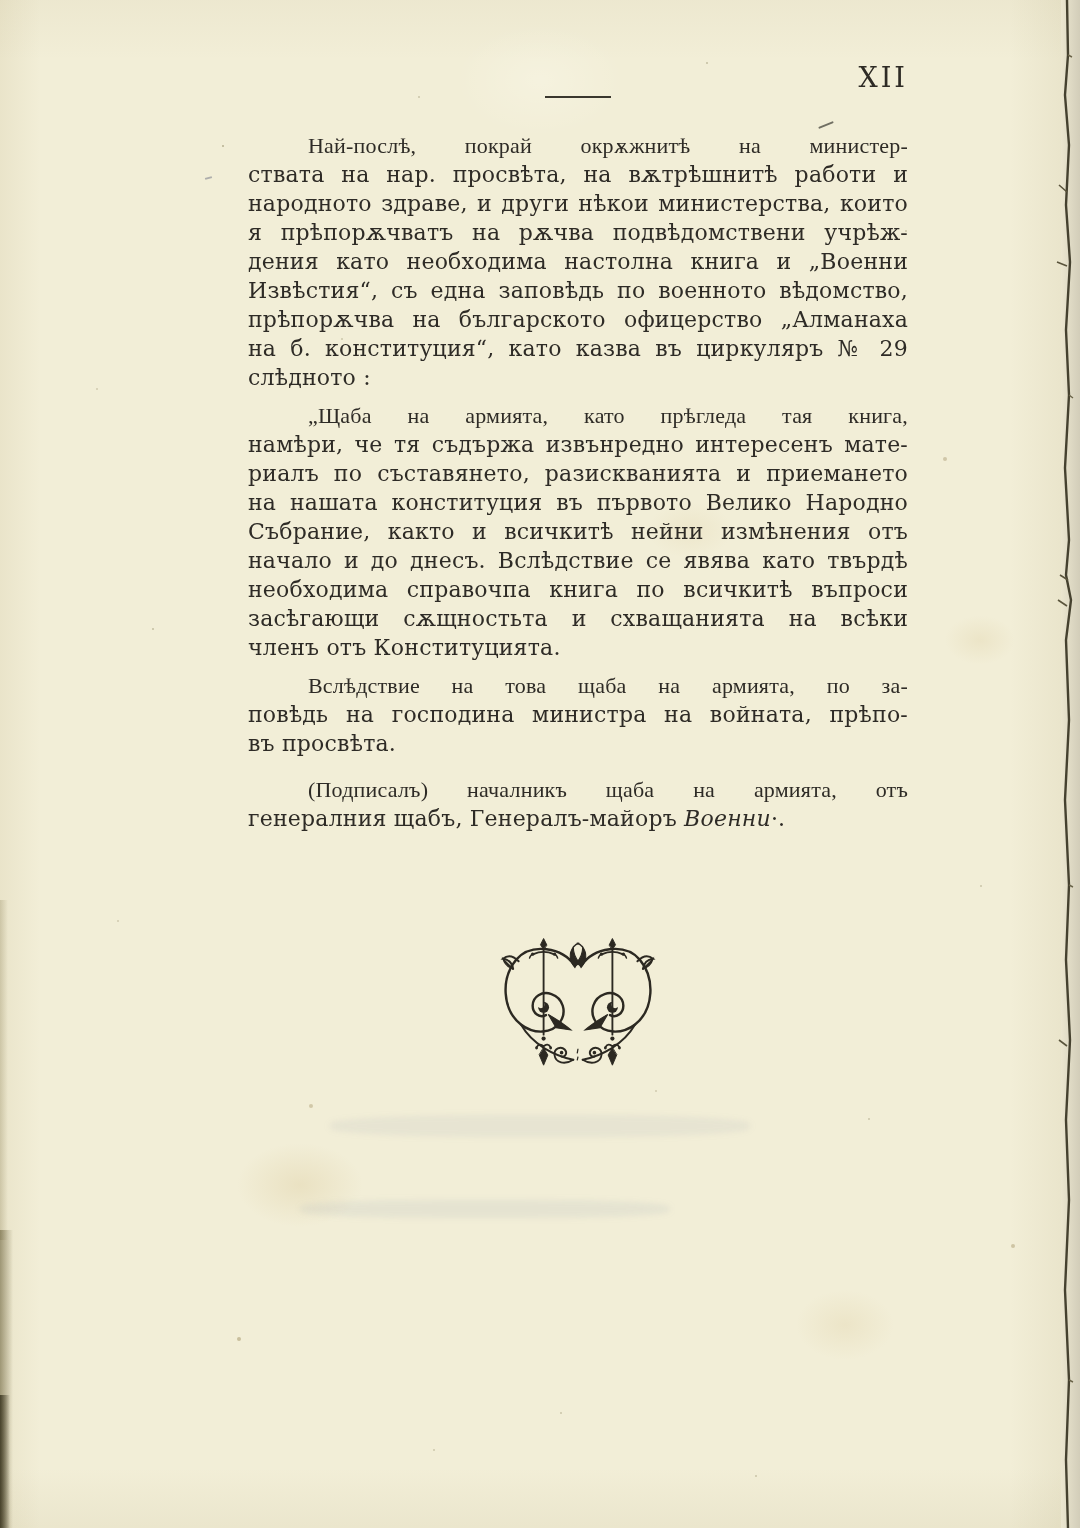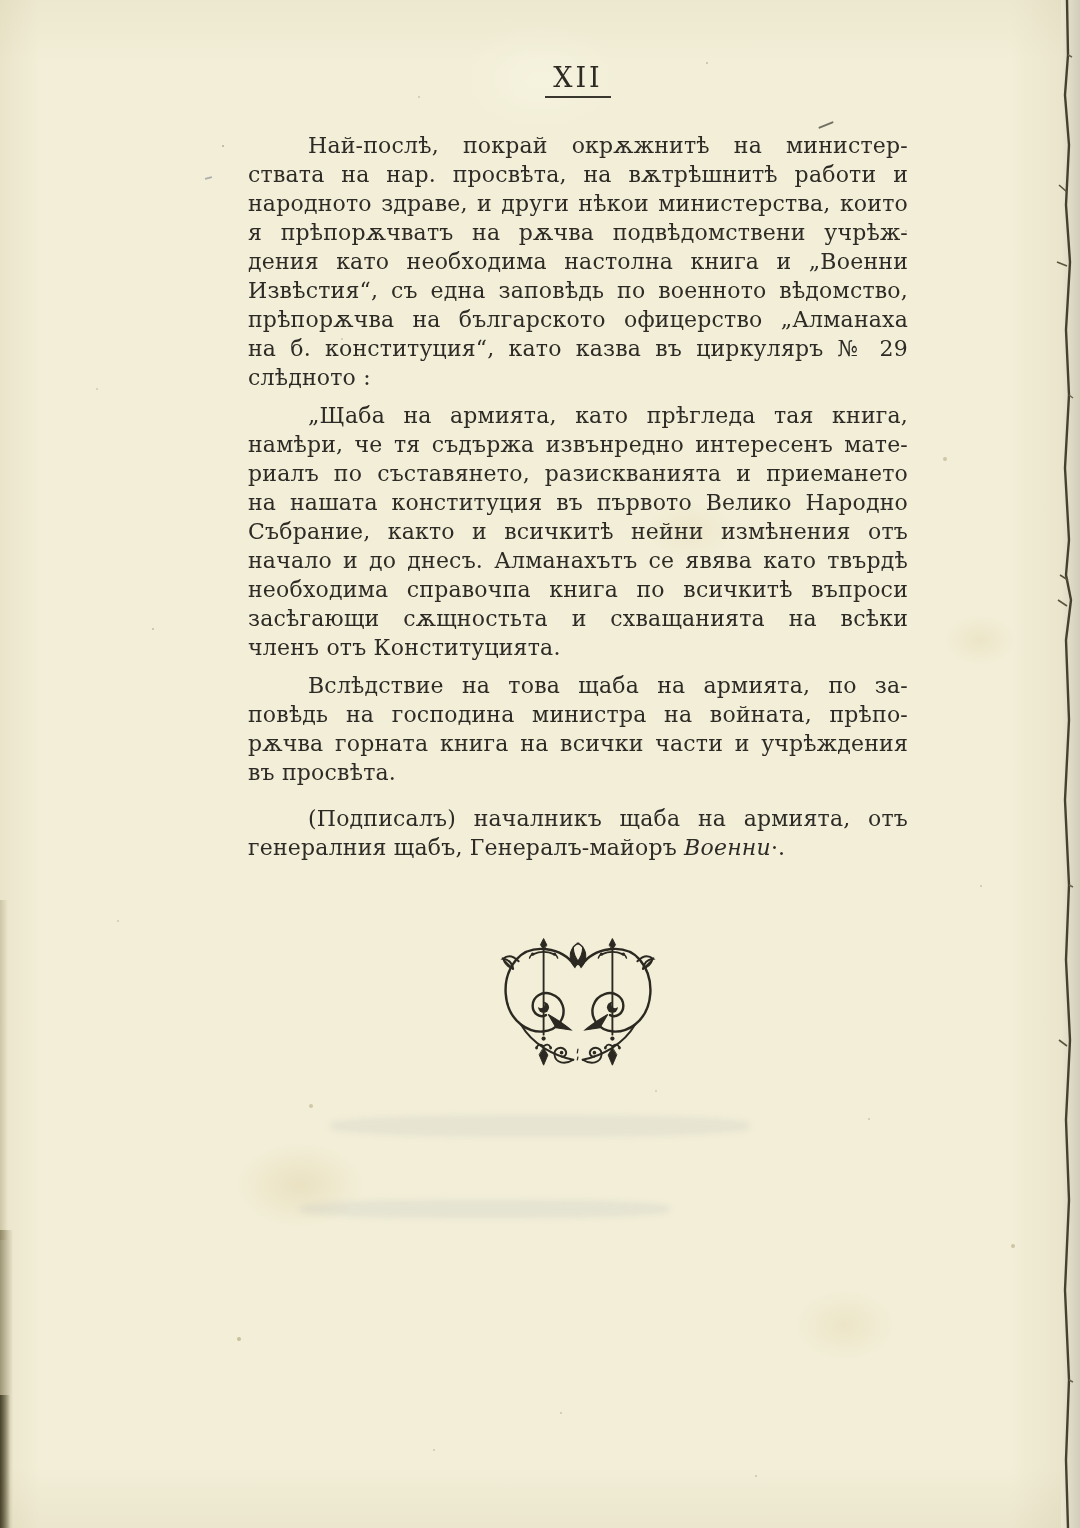--- a/index.html
+++ b/index.html
@@ -46,33 +46,33 @@
   .edge-right svg{position:absolute;left:-8px;top:0;}
   
   .edge-left-low{position:absolute;left:0;top:1230px;width:13px;height:298px;
     background:linear-gradient(to right,rgba(96,86,48,.55),rgba(96,86,48,0));}
   .edge-left-corner{position:absolute;left:0;top:1395px;width:10px;height:133px;
     background:linear-gradient(to right,rgba(56,51,30,.85),rgba(56,51,30,0));}
   .edge-left-faint{position:absolute;left:0;top:900px;width:8px;height:340px;
     background:linear-gradient(to right,rgba(120,108,62,.25),rgba(120,108,62,0));}
 
   
-  .page-number-wrap{position:absolute;left:248px;top:62px;width:660px;text-align:center;}
+  .page-number-wrap{position:absolute;left:248px;top:62px;width:660px;text-align:right;}
   .page-number{font-size:27px;letter-spacing:3px;color:#2e2b25;display:inline-block;}
   .page-number-underline{width:66px;height:2px;background:#3a372e;margin:3px auto 0 auto;}
 
   
   .text-block{position:absolute;left:248px;top:131px;width:660px;color:#2e2b26;
     font-size:22px;line-height:29px;letter-spacing:.2px;}
   .para{margin-top:9px;}
   .para:first-child{margin-top:0;}
   .para:nth-child(4){margin-top:17px;}
   .line{text-align:justify;text-align-last:justify;}
   .line.no-stretch{text-align-last:left;}
-  .para > .line:first-child{text-indent:60px;}
+  .para > .line:first-child{text-indent:60px;font-family:Liberation Serif, serif;}
   .em{font-style:italic;}
 
   
   .ornament{position:absolute;left:492px;top:933px;width:172px;height:133px;}
   .ornament svg{width:100%;height:100%;}
 </style>
 </head>
 <body>
 
 <div class="paper-texture"></div>
@@ -110,29 +110,28 @@
       <div class="line">прѣпорѫчва на българското офицерство „Алманаха</div>
       <div class="line">на б. конституция“, като казва въ циркуляръ № 29</div>
       <div class="line no-stretch">слѣдното :</div>
     </div>
     <div class="para">
       <div class="line">„Щаба на армията, като прѣгледа тая книга,</div>
       <div class="line">намѣри, че тя съдържа извънредно интересенъ мате-</div>
       <div class="line">риалъ по съставянето, разискванията и приемането</div>
       <div class="line">на нашата конституция въ първото Велико Народно</div>
       <div class="line">Събрание, както и всичкитѣ нейни измѣнения отъ</div>
-      <div class="line">начало и до днесъ. Алманахътъ се явява като твърдѣ</div>
+      <div class="line">начало и до днесъ. Вслѣдствие се явява като твърдѣ</div>
       <div class="line">необходима справочпа книга по всичкитѣ въпроси</div>
       <div class="line">засѣгающи сѫщностьта и схващанията на всѣки</div>
       <div class="line no-stretch">членъ отъ Конституцията.</div>
     </div>
     <div class="para">
       <div class="line">Вслѣдствие на това щаба на армията, по за-</div>
       <div class="line">повѣдь на господина министра на войната, прѣпо-</div>
-      <div class="line">рѫчва горната книга на всички части и учрѣждения</div>
       <div class="line no-stretch">въ просвѣта.</div>
     </div>
     <div class="para">
       <div class="line">(Подписалъ) началникъ щаба на армията, отъ</div>
       <div class="line no-stretch">генералния щабъ, Генералъ-майоръ <span class="em">Военни</span>·.</div>
     </div>
   </div>
 
 <div class="ornament">
   <svg viewBox="0 0 220 170">

